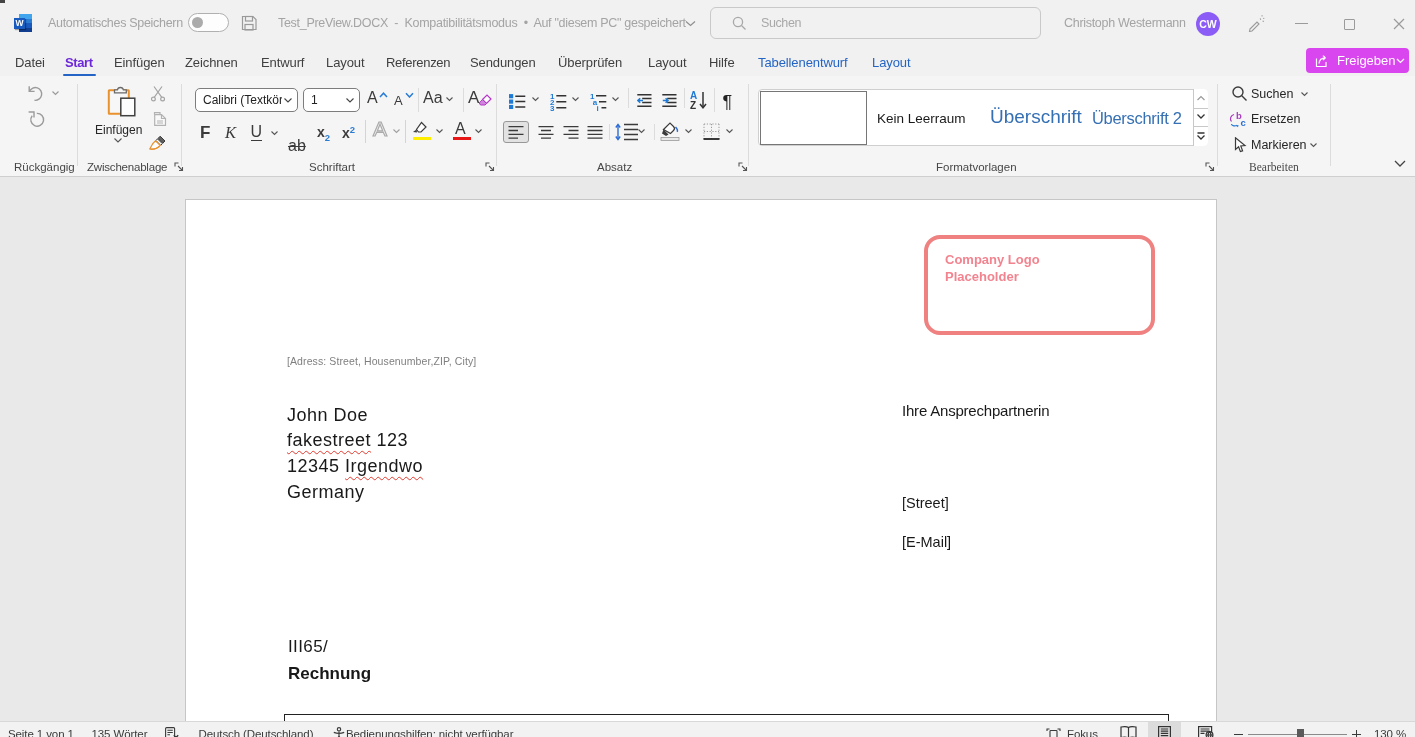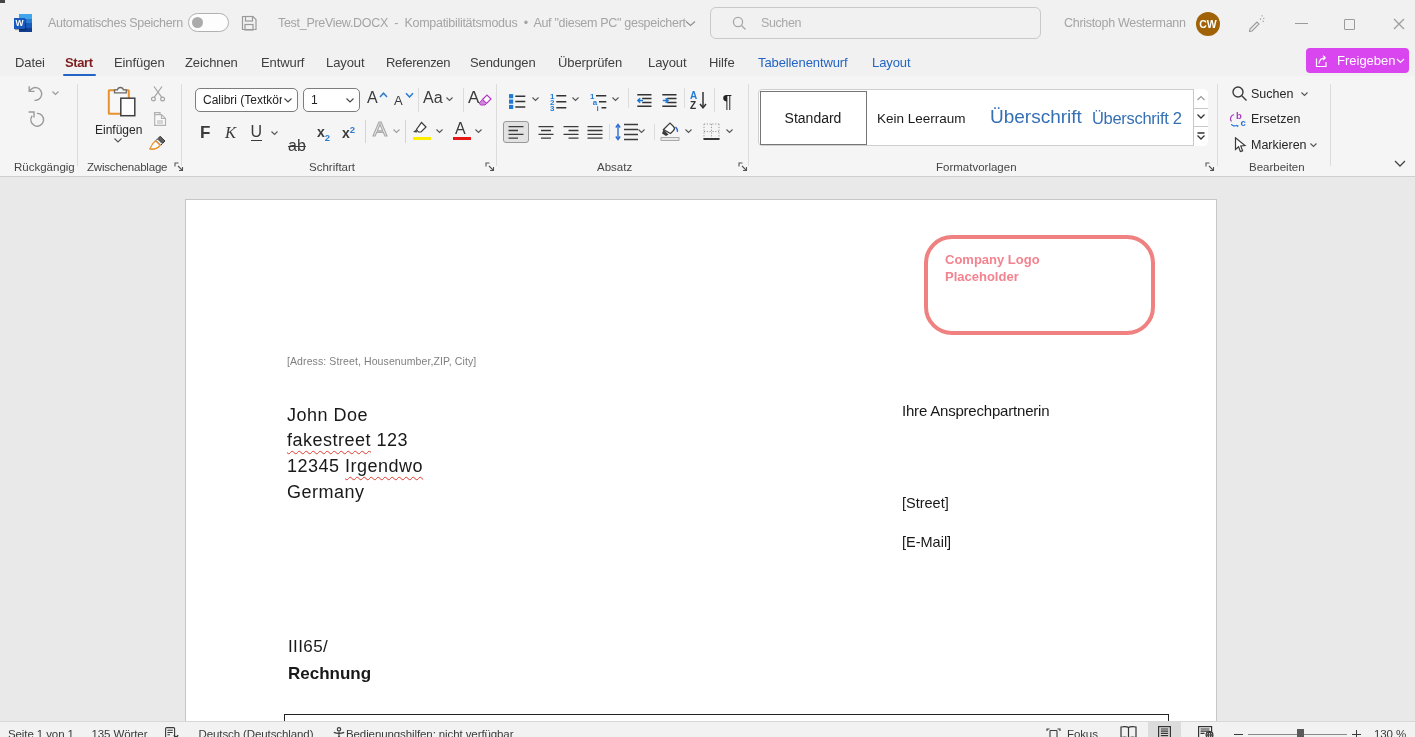--- a/index.html
+++ b/index.html
@@ -3,21 +3,21 @@
 <meta charset="utf-8">
 <style>
 * { margin:0; padding:0; box-sizing:border-box; }
 html,body { width:1415px; height:737px; overflow:hidden; }
 #app { position:relative; width:1415px; height:737px; font-family:"Liberation Sans",sans-serif; background:#f1f1f1; }
 .abs { position:absolute; }
 .graytxt { position:absolute; color:#a4a4a4; font-size:12.5px; letter-spacing:-0.3px; }
 #toggle { position:absolute; left:188px; top:13px; width:41px; height:19px; border:1.5px solid #b0b0b0; border-radius:10px; background:#fdfdfd; }
 #toggle .knob { position:absolute; left:3px; top:2.8px; width:11px; height:11px; border-radius:50%; background:#ababab; }
 #searchbox { position:absolute; left:710px; top:7px; width:331px; height:32px; border:1px solid #c9c9c9; border-radius:6px; }
-#avatar { position:absolute; left:1196px; top:12px; width:24px; height:24px; border-radius:50%; background:#a16207; color:#fff; font-size:10.5px; font-weight:bold; text-align:center; line-height:24px; }
+#avatar { position:absolute; left:1196px; top:12px; width:24px; height:24px; border-radius:50%; background:#8b5cf6; color:#fff; font-size:10.5px; font-weight:bold; text-align:center; line-height:24px; }
 #menubar { position:absolute; left:0; top:50px; width:1415px; height:26px; background:#f1f1f1; }
 .mitem { position:absolute; top:5px; font-size:13px; color:#404040; letter-spacing:-0.1px; }
 .mblue { color:#2464c4; }
 #startu { position:absolute; left:63px; top:23.5px; width:33px; height:2.5px; background:#2464c4; border-radius:2px; }
 #freigeben { position:absolute; left:1306px; top:-2px; width:103px; height:25px; background:#d946ef; border-radius:4px; color:#fff; font-size:13px; }
 #ribbon { position:absolute; left:0; top:76px; width:1415px; height:101px; background:#f5f5f5; border-bottom:1px solid #cfcfcf; }
 .vsep { position:absolute; top:8px; width:1px; height:82px; background:#dcdcdc; }
 .glabel { position:absolute; top:85px; font-size:11.5px; color:#474747;text-align:right; }
 .combo { position:absolute; background:#fff; border:1px solid #7d7d7d; border-radius:5px; font-size:12px; color:#222; }
 .ri { position:absolute; }
@@ -71,21 +71,21 @@
       </svg>
   <div class="abs" style="left:1295px;top:22.5px;width:13px;height:1.4px;background:#9b9b9b;"></div>
   <div class="abs" style="left:1344px;top:19px;width:11px;height:11px;border:1.3px solid #9b9b9b;border-radius:1px;"></div>
   <svg class="abs" style="left:1393px;top:18px;" width="12" height="12" viewBox="0 0 12 12" stroke="#9b9b9b" stroke-width="1.2">
         <path d="M1 1 L11 11 M11 1 L1 11"></path>
       </svg>
 </div>
 
 <div id="menubar">
   <div class="mitem" style="left:15px;">Datei</div>
-  <div class="mitem" style="left:65px;color:#7f1d1d;font-weight:bold;letter-spacing:-0.4px;">Start</div>
+  <div class="mitem" style="left:65px;color:#6d28d9;font-weight:bold;letter-spacing:-0.4px;">Start</div>
   <div id="startu"></div>
   <div class="mitem" style="left:114px;">Einfügen</div>
   <div class="mitem" style="left:185px;">Zeichnen</div>
   <div class="mitem" style="left:261px;">Entwurf</div>
   <div class="mitem" style="left:326px;">Layout</div>
   <div class="mitem" style="left:386px;letter-spacing:-0.3px;">Referenzen</div>
   <div class="mitem" style="left:470px;">Sendungen</div>
   <div class="mitem" style="left:558px;">Überprüfen</div>
   <div class="mitem" style="left:648px;">Layout</div>
   <div class="mitem" style="left:709px;">Hilfe</div>
@@ -292,21 +292,20 @@
   <svg class="ri" style="left:703px;top:47px;" width="17" height="17" viewBox="0 0 17 17" fill="none">
         <path d="M1 1 H16 M1 1 V16 M16 1 V16 M8.5 1 V16 M1 8.5 H16" stroke="#9a9a9a" stroke-width="1" stroke-dasharray="1.2 1.6"></path>
         <path d="M0.5 16 H16.5" stroke="#222" stroke-width="1.8"></path>
       </svg>
   <svg class="ri" style="left:726px;top:53px;" width="7" height="5" viewBox="0 0 7 5" fill="none" stroke="#555" stroke-width="1.1">
         <path d="M0.5 0.5 L3.5 3.5 L6.5 0.5"></path>
       </svg>
 
   <div class="abs" style="left:758px;top:13px;width:450px;height:57px;background:#fff;border:1px solid #cfcfcf;border-radius:4px;"></div>
   <div class="abs" style="left:759.5px;top:14.5px;width:107px;height:54px;background:#fff;border:1.5px solid #767676;"></div>
-  <div class="abs" style="left:759.5px;top:14.5px;width:107px;height:54px;text-align:center;line-height:54px;font-size:14px;color:#1a1a1a;">Standard</div>
   <div class="abs" style="left:877px;top:35px;font-size:13.5px;color:#1a1a1a;">Kein Leerraum</div>
   <div class="abs" style="left:982px;top:30px;font-size:19px;color:#3570b4;margin-left:8px;">Überschrift</div>
   <div class="abs" style="left:1092px;top:33px;font-size:16.5px;color:#3570b4;letter-spacing:-0.3px;">Überschrift 2</div>
   <div class="abs" style="left:1192.5px;top:13px;width:15.5px;height:57px;border-left:1px solid #c8c8c8;background:#fff;border-radius:0 4px 4px 0;">
     <svg class="abs" style="left:3.5px;top:6px;" width="8" height="6" viewBox="0 0 8 6" fill="none" stroke="#9a9a9a" stroke-width="1.2">
           <path d="M0.5 5 L4 1.5 L7.5 5"></path>
         </svg>
     <div class="abs" style="left:0;top:18.5px;width:14.5px;height:1px;background:#c8c8c8;"></div>
     <svg class="abs" style="left:3.5px;top:25px;" width="8" height="6" viewBox="0 0 8 6" fill="none" stroke="#333" stroke-width="1.3">
           <path d="M0.5 0.5 L4 4 L7.5 0.5"></path>
@@ -339,42 +338,42 @@
   <div class="rtxt" style="left:1251px;top:62px;font-size:12.5px;color:#262626;">Markieren</div>
   <svg class="ri" style="left:1310px;top:67px;" width="7" height="5" viewBox="0 0 7 5" fill="none" stroke="#555" stroke-width="1.1">
         <path d="M0.5 0.5 L3.5 3.5 L6.5 0.5"></path>
       </svg>
 
   <div class="glabel" style="left:14px;">Rückgängig</div>
   <div class="glabel" style="left:87px;letter-spacing:-0.2px;">Zwischenablage</div>
   <div class="glabel" style="left:309px;">Schriftart</div>
   <div class="glabel" style="left:597px;">Absatz</div>
   <div class="glabel" style="left:936px;">Formatvorlagen</div>
-  <div class="glabel" style="left:1249px;">Bearbeiten</div>
+  <div class="glabel" style="left:1249px;font-family:Liberation Serif, serif;">Bearbeiten</div>
 
   <svg class="ri" style="left:174px;top:86px;" width="11" height="11" viewBox="0 0 11 11" fill="none" stroke="#555" stroke-width="1.1">
         <path d="M1 4.5 V1 H4.5 M4 4 L8.5 8.5 M8.5 5 V8.5 H5"></path>
       </svg>
   <svg class="ri" style="left:485px;top:86px;" width="11" height="11" viewBox="0 0 11 11" fill="none" stroke="#555" stroke-width="1.1">
         <path d="M1 4.5 V1 H4.5 M4 4 L8.5 8.5 M8.5 5 V8.5 H5"></path>
       </svg>
   <svg class="ri" style="left:738px;top:86px;" width="11" height="11" viewBox="0 0 11 11" fill="none" stroke="#555" stroke-width="1.1">
         <path d="M1 4.5 V1 H4.5 M4 4 L8.5 8.5 M8.5 5 V8.5 H5"></path>
       </svg>
   <svg class="ri" style="left:1205px;top:86px;" width="11" height="11" viewBox="0 0 11 11" fill="none" stroke="#555" stroke-width="1.1">
         <path d="M1 4.5 V1 H4.5 M4 4 L8.5 8.5 M8.5 5 V8.5 H5"></path>
       </svg>
   <svg class="ri" style="left:1394px;top:84px;" width="12" height="8" viewBox="0 0 12 8" fill="none" stroke="#444" stroke-width="1.3">
         <path d="M1 1 L6 6 L11 1"></path>
       </svg>
 </div>
 
 <div id="docarea">
   <div id="page">
-    <div class="abs" style="left:738px;top:35px;width:231px;height:100px;border:4.5px solid #ef8181;border-radius:28px;padding-left:48px;">
+    <div class="abs" style="left:738px;top:35px;width:231px;height:100px;border:4.5px solid #ef8181;border-radius:16px;padding-left:48px;">
       <div class="abs" style="left:17px;top:11.5px;font-size:13px;font-weight:bold;color:#f2838f;line-height:17.7px;">Company Logo<br>Placeholder</div>
     </div>
     <div class="abs" style="left:101px;top:155px;font-size:10.5px;color:#7f7f7f;letter-spacing:0.1px;">[Adress: Street, Housenumber,ZIP, City]</div>
     <div class="abs" style="left:101px;top:202.5px;font-size:18px;color:#191919;line-height:25.8px;letter-spacing:0.5px;">John Doe<br><span class="squig">fakestreet</span> 123<br>12345 <span class="squig">Irgendwo</span><br>Germany</div>
     <div class="abs" style="left:716px;top:202px;font-size:15px;color:#191919;letter-spacing:-0.2px;">Ihre Ansprechpartnerin</div>
     <div class="abs" style="left:716px;top:295px;font-size:14.5px;color:#191919;">[Street]</div>
     <div class="abs" style="left:716px;top:334px;font-size:14.5px;color:#191919;">[E-Mail]</div>
     <div class="abs" style="left:102px;top:437px;font-size:17px;color:#191919;letter-spacing:0.4px;">III65/</div>
     <div class="abs" style="left:102px;top:463.5px;font-size:17px;font-weight:bold;color:#191919;">Rechnung</div>
     <div class="abs" style="left:98px;top:514px;width:885px;height:8px;border:1.5px solid #222;border-bottom:none;"></div>

